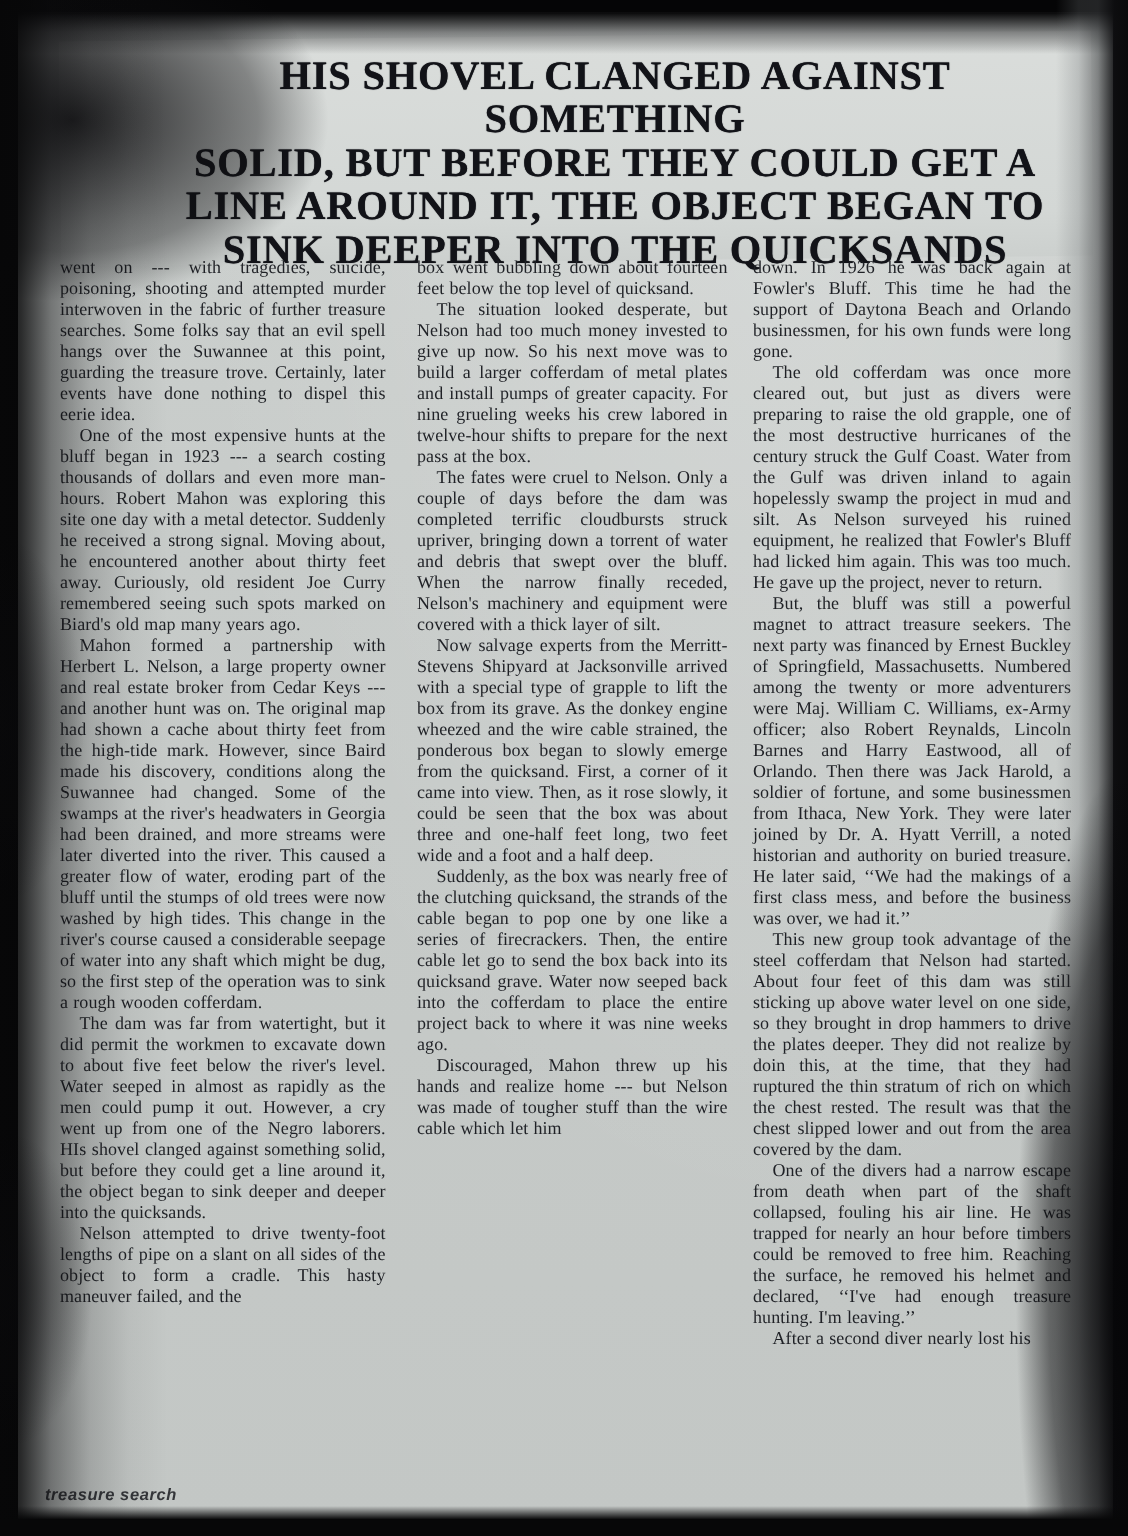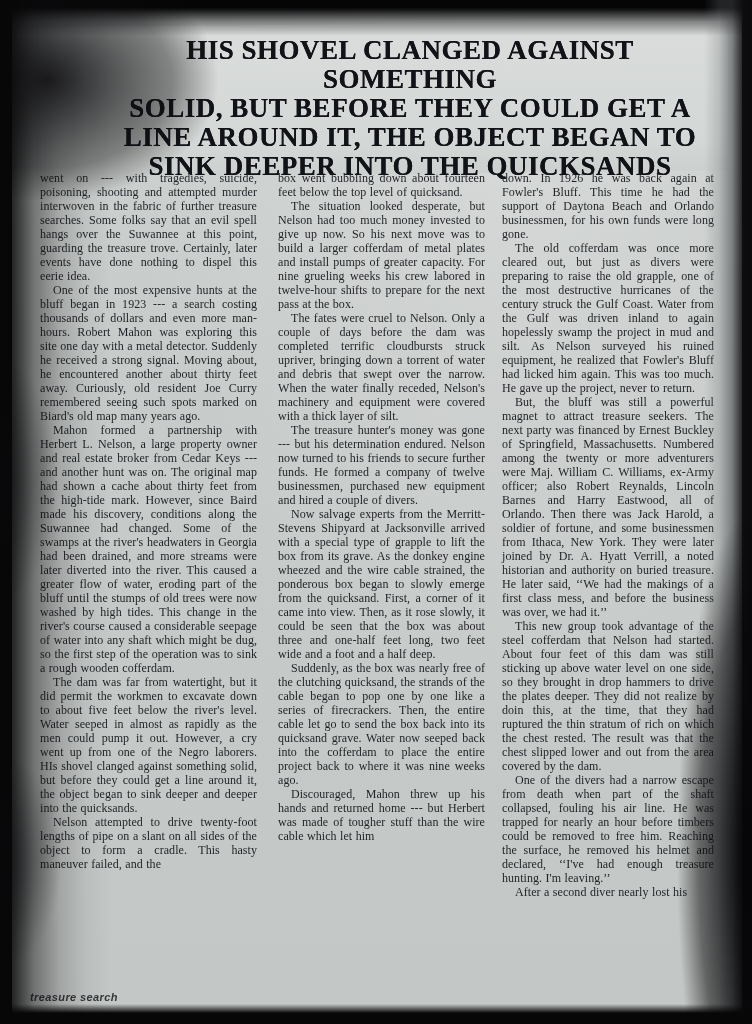--- a/index.html
+++ b/index.html
@@ -116,25 +116,24 @@
     <div class="col col-1">
       <p class="cont">went on --- with tragedies, suicide, poisoning, shooting and attempted murder interwoven in the fabric of further treasure searches.  Some folks say that an evil spell hangs over the Suwannee at this point, guarding the treasure trove.  Certainly, later events have done nothing to dispel this eerie idea.</p>
       <p>One of the most expensive hunts at the bluff began in 1923 --- a search costing thousands of dollars and even more man-hours.  Robert Mahon was exploring this site one day with a metal detector.  Suddenly he received a strong signal.  Moving about, he encountered another about thirty feet away.  Curiously, old resident Joe Curry remembered seeing such spots marked on Biard's old map many years ago.</p>
       <p>Mahon formed a partnership with Herbert L. Nelson, a large property owner and real estate broker from Cedar Keys --- and another hunt was on.  The original map had shown a cache about thirty feet from the high-tide mark.  However, since Baird made his discovery, conditions along the Suwannee had changed.  Some of the swamps at the river's headwaters in Georgia had been drained, and more streams were later diverted into the river.  This caused a greater flow of water, eroding part of the bluff until the stumps of old trees were now washed by high tides.  This change in the river's course caused a considerable seepage of water into any shaft which might be dug, so the first step of the operation was to sink a rough wooden cofferdam.</p>
       <p>The dam was far from watertight, but it did permit the workmen to excavate down to about five feet below the river's level.  Water seeped in almost as rapidly as the men could pump it out.  However, a cry went up from one of the Negro laborers.  HIs shovel clanged against something solid, but before they could get a line around it, the object began to sink deeper and deeper into the quicksands.</p>
       <p>Nelson attempted to drive twenty-foot lengths of pipe on a slant on all sides of the object to form a cradle. This hasty maneuver failed, and the</p>
     </div>
     <div class="col col-2">
       <p class="cont">box went bubbling down about fourteen feet below the top level of quicksand.</p>
       <p>The situation looked desperate, but Nelson had too much money invested to give up now.  So his next move was to build a larger cofferdam of metal plates and install pumps of greater capacity.  For nine grueling weeks his crew labored in twelve-hour shifts to prepare for the next pass at the box.</p>
-      <p>The fates were cruel to Nelson. Only a couple of days before the dam was completed terrific cloudbursts struck upriver, bringing down a torrent of water and debris that swept over the narrow.  When the water finally receded, Nelson's machinery and equipment were covered with a thick layer of silt.</p>
-      <p>The treasure hunter's money was gone --- but his determination endured.  Nelson now turned to his friends to secure further funds.  He formed a company of twelve businessmen, purchased new equipment and hired a couple of divers.</p>
+      <p>The fates were cruel to Nelson. Only a couple of days before the dam was completed terrific cloudbursts struck upriver, bringing down a torrent of water and debris that swept over the bluff.  When the narrow finally receded, Nelson's machinery and equipment were covered with a thick layer of silt.</p>
       <p>Now salvage experts from the Merritt-Stevens Shipyard at Jacksonville arrived with a special type of grapple to lift the box from its grave.  As the donkey engine wheezed and the wire cable strained, the ponderous box began to slowly emerge from the quicksand.  First, a corner of it came into view.  Then, as it rose slowly, it could be seen that the box was about three and one-half feet long, two feet wide and a foot and a half deep.</p>
       <p>Suddenly, as the box was nearly free of the clutching quicksand, the strands of the cable began to pop one by one like a series of firecrackers. Then, the entire cable let go to send the box back into its quicksand grave. Water now seeped back into the cofferdam to place the entire project back to where it was nine weeks ago.</p>
-      <p>Discouraged, Mahon threw up his hands and returned home --- but Herbert was made of tougher stuff than the wire cable which let him</p>
+      <p>Discouraged, Mahon threw up his hands and realize home --- but Nelson was made of tougher stuff than the wire cable which let him</p>
     </div>
     <div class="col col-3">
       <p class="cont">down.  In 1926 he was back again at Fowler's Bluff.  This time he had the support of Daytona Beach and Orlando businessmen, for his own funds were long gone.</p>
       <p>The old cofferdam was once more cleared out, but just as divers were preparing to raise the old grapple, one of the most destructive hurricanes of the century struck the Gulf Coast.   Water from the Gulf was driven inland to again hopelessly swamp the project in mud and silt. As Nelson surveyed his ruined equipment, he realized that Fowler's Bluff had licked him again.  This was too much.  He gave up the project, never to return.</p>
       <p>But, the bluff was still a powerful magnet to attract treasure seekers. The next party was financed by Ernest Buckley of Springfield, Massachusetts.   Numbered among the twenty or more adventurers were Maj. William C. Williams, ex-Army officer; also Robert Reynalds, Lincoln Barnes and Harry Eastwood, all of Orlando.  Then there was Jack Harold, a soldier of fortune, and some businessmen from Ithaca, New York.  They were later joined by Dr. A. Hyatt Verrill, a noted historian and authority on buried treasure.  He later said, ‘‘We had the makings of a first class mess, and before the business was over, we had it.’’</p>
       <p>This new group took advantage of the steel cofferdam that Nelson had started.  About four feet of this dam was still sticking up above water level on one side, so they brought in drop hammers to drive the plates deeper. They did not realize by doin this, at the time, that they had ruptured the thin stratum of rich on which the chest rested.  The result was that the chest slipped lower and out from the area covered by the dam.</p>
       <p>One of the divers had a narrow escape from death when part of the shaft collapsed, fouling his air line. He was trapped for nearly an hour before timbers could be removed to free him.  Reaching the surface, he removed his helmet and declared, ‘‘I've had enough treasure hunting. I'm leaving.’’</p>
       <p>After a second diver nearly lost his</p>
     </div>
   </div>

